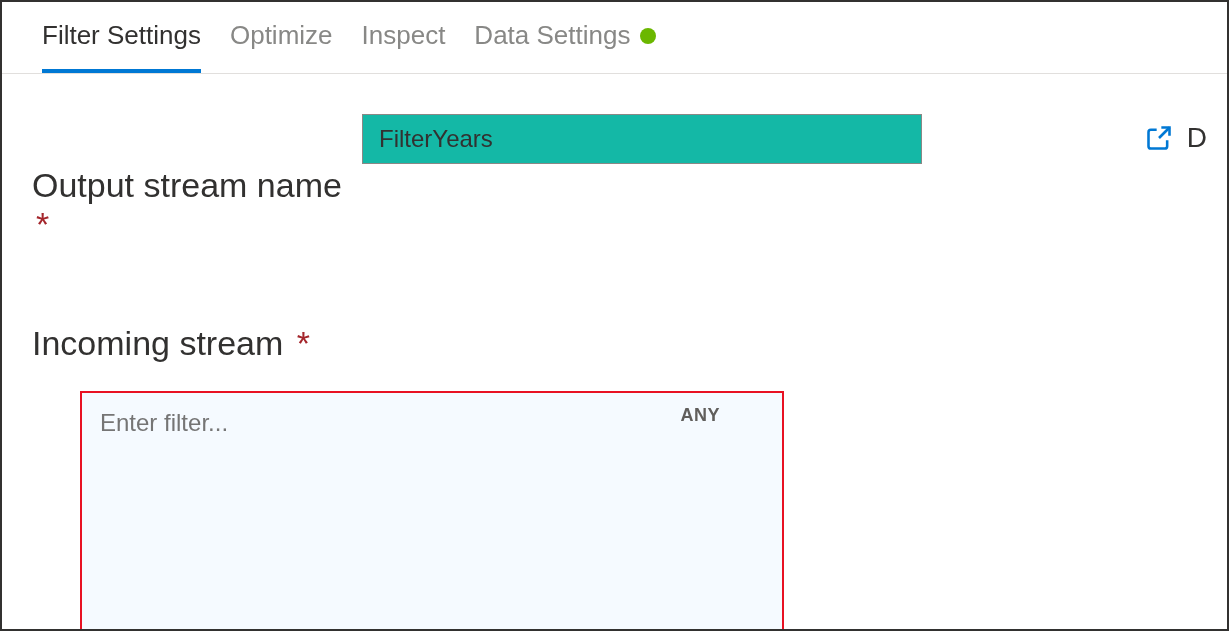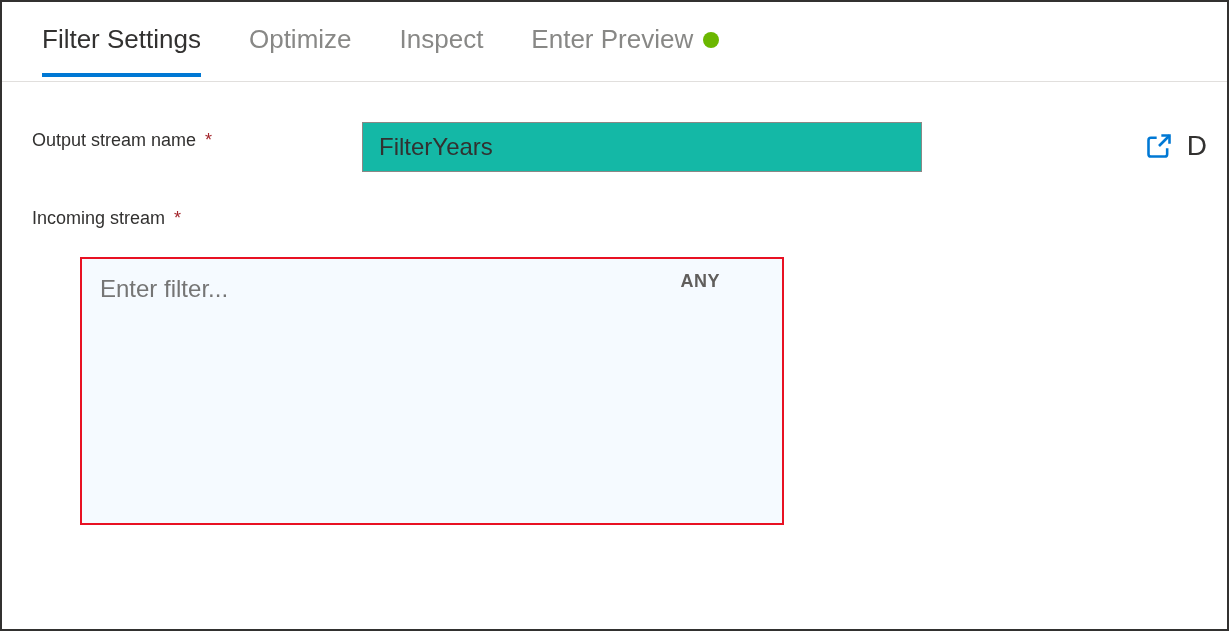--- a/index.html
+++ b/index.html
@@ -13,21 +13,21 @@
       height: 631px;
       border: 2px solid #323130;
       background: #fff;
       overflow: hidden;
       display: flex;
       flex-direction: column;
     }
     .tabs {
       display: flex;
       align-items: center;
-      gap: 48px;
+      gap: 29px;
       padding: 18px 40px 0 40px;
       border-bottom: 1px solid #e1dfdd;
       height: 80px;
     }
     .tab {
       font-size: 26px;
       color: #888886;
       padding-bottom: 18px;
       border-bottom: 4px solid transparent;
       cursor: pointer;
@@ -53,23 +53,24 @@
       flex: 1;
       position: relative;
     }
     .form-row {
       display: flex;
       align-items: flex-start;
       margin-bottom: 28px;
     }
     .label {
       width: 330px;
-      font-size: 18px;
+      font-size: 34px;
       color: #323130;
       padding-top: 8px;
+      margin-top: 44px;
     }
     .required {
       color: #a4262c;
       margin-left: 4px;
     }
     .text-input {
       width: 560px;
       height: 50px;
       border: 1px solid #8a8886;
       padding: 0 16px;
@@ -138,21 +139,21 @@
     <div class="tab active">
       <span>Filter Settings</span>
     </div>
     <div class="tab">
       <span>Optimize</span>
     </div>
     <div class="tab">
       <span>Inspect</span>
     </div>
     <div class="tab">
-      <span>Enter Preview</span>
+      <span>Data Settings</span>
       <span class="status-dot"></span>
     </div>
   </div>
 
   <div class="form">
 
     <div class="right-actions">
       <span class="open-icon">
         <svg viewBox="0 0 24 24" fill="none" stroke="#0078d4" stroke-width="2.2">
           <path d="M14 3h7v7"></path>

